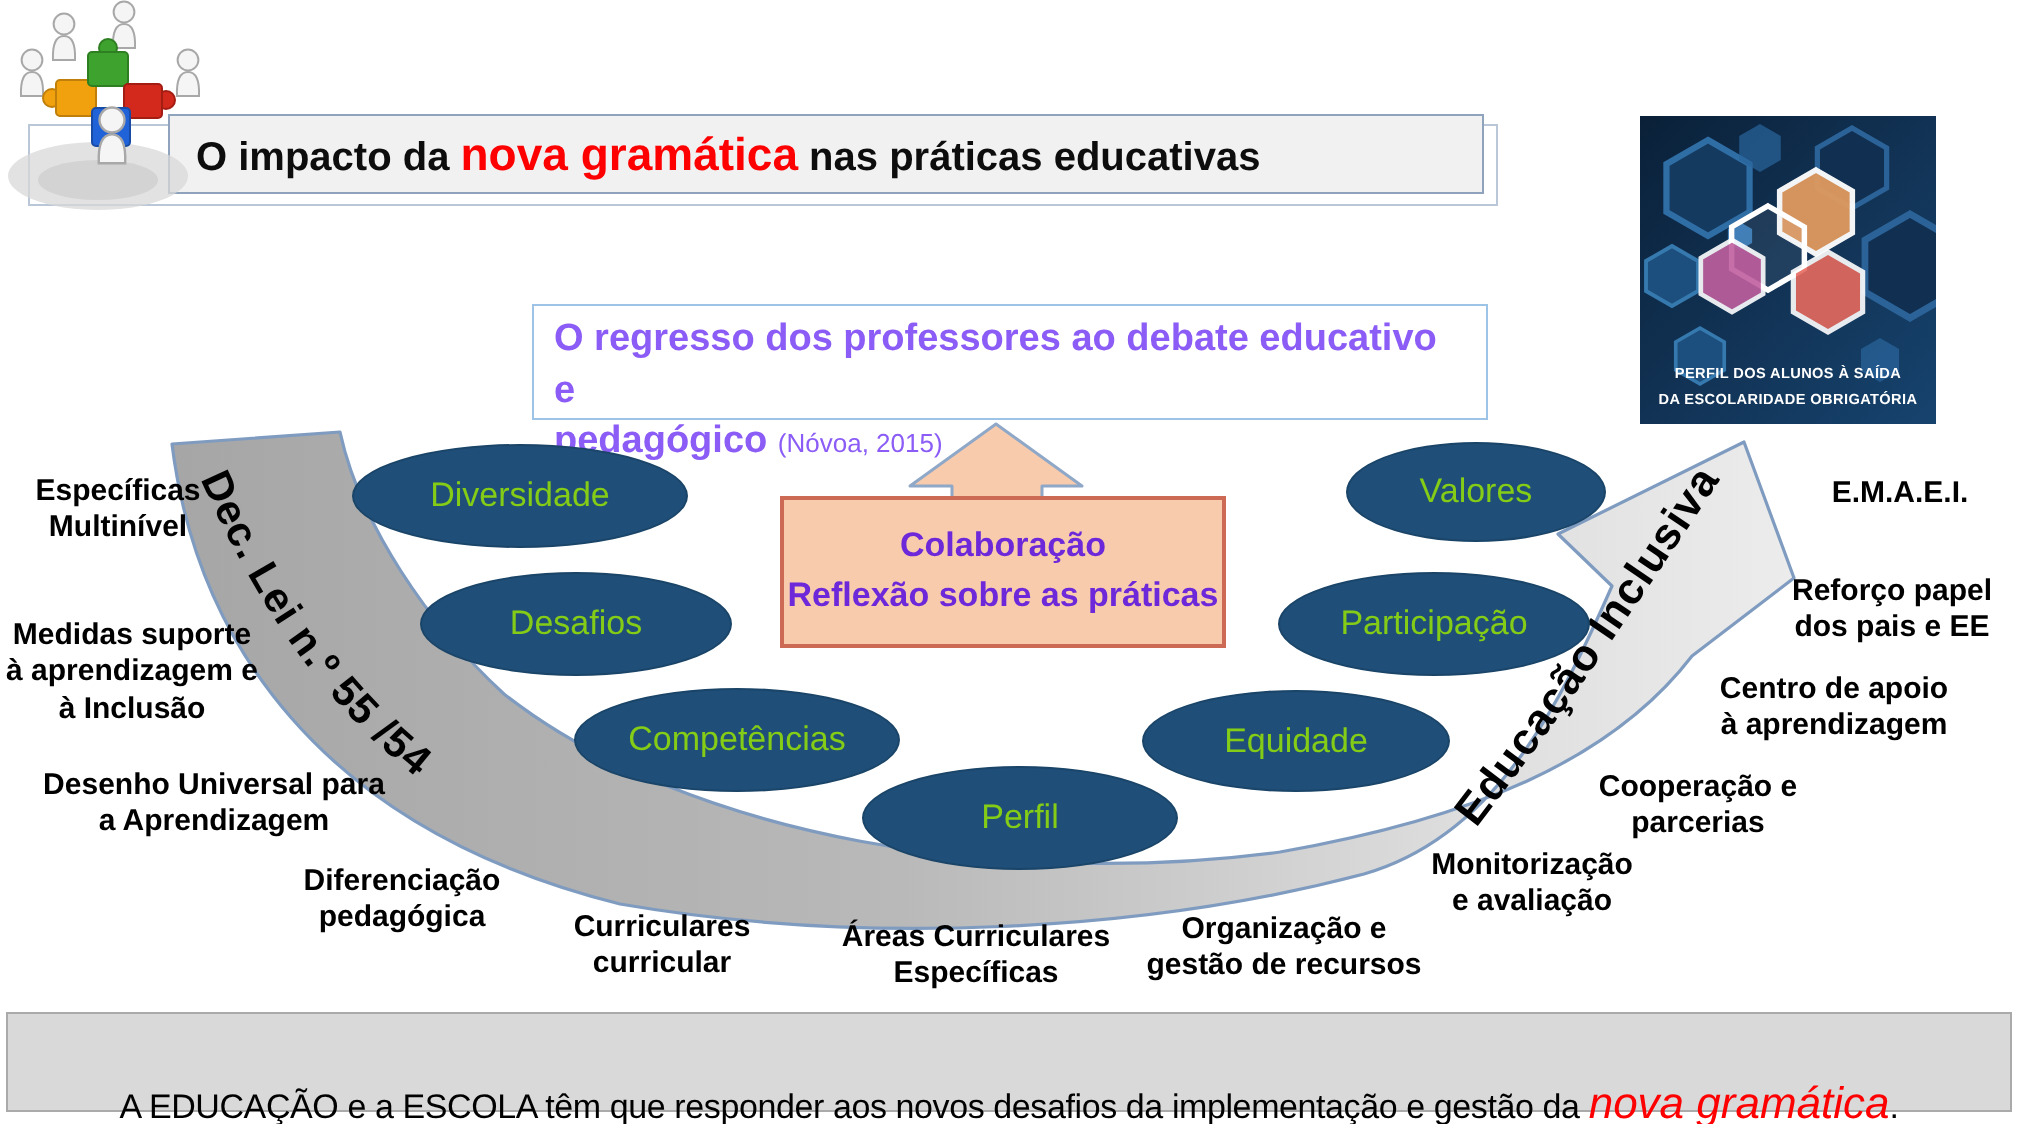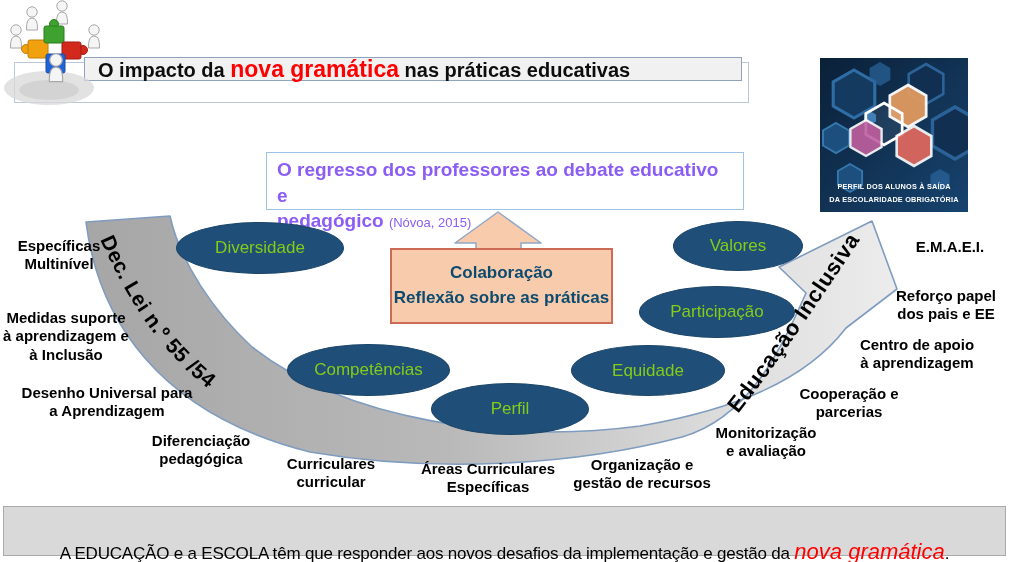--- a/index.html
+++ b/index.html
@@ -2,41 +2,41 @@
 <html><head>
 <meta charset="utf-8">
 <style>
   html,body{margin:0;padding:0;background:#fff;}
   .canvas{position:relative;width:1009px;height:562px;background:#ffffff;
           font-family:"Liberation Sans",sans-serif;overflow:hidden;}
 
   
   .title-frame{position:absolute;left:14px;top:62px;width:733px;height:39px;
                border:1px solid #b9c7d8;background:transparent;}
-  .title-bar{position:absolute;left:84px;top:57px;width:658px;height:24px;
+  .title-bar{position:absolute;left:84px;top:57px;width:658px;height:40px;
              background:#f1f1f1;border:1px solid #8fa3bd;box-sizing:border-box;
              display:flex;align-items:center;padding-left:13px;}
   .title-text{font-size:20px;font-weight:bold;color:#0d0d0d;white-space:nowrap;}
   .title-text .hl{color:#ff0000;font-size:23px;}
 
   
   .puzzle{position:absolute;left:4px;top:0;width:102px;height:108px;}
   .badge{position:absolute;left:820px;top:58px;width:148px;height:154px;}
 
   
   .debate-box{position:absolute;left:266px;top:152px;width:478px;height:58px;
               background:#ffffff;border:1px solid #9dc3e6;box-sizing:border-box;
               padding:4px 10px;font-weight:bold;font-size:19px;color:#8b5cf6;line-height:1.35;}
   .cite{font-weight:normal;font-size:13px;}
 
   
   .collab-box{position:absolute;left:390px;top:248px;width:223px;height:76px;
               background:#F8CBAD;border:2px solid #cd6a55;box-sizing:border-box;
               display:flex;flex-direction:column;justify-content:center;text-align:center;}
-  .collab-box .t{color:#0c4a6e;font-weight:bold;font-size:17px;line-height:1.45;}
+  .collab-box .t{color:#6d28d9;font-weight:bold;font-size:17px;line-height:1.45;}
 
   
   .overlay{position:absolute;left:0;top:0;}
 
   
   .bubble{position:absolute;border-radius:50%;background:#1F4E79;border:1px solid #1a4568;
           color:#84cc16;display:flex;align-items:center;justify-content:center;
           font-size:17px;box-sizing:border-box;}
 
   
@@ -160,20 +160,21 @@
     <span>O regresso dos professores ao debate educativo e</span><br>
     <span>pedagógico </span><span class="cite">(Nóvoa, 2015)</span>
   </div>
 
   <div class="collab-box">
     <div class="t">Colaboração</div>
     <div class="t">Reflexão sobre as práticas</div>
   </div>
 
   <div class="bubble" style="left:176px;top:222px;width:168px;height:52px;">Diversidade</div>
+  <div class="bubble" style="left:210px;top:286px;width:156px;height:52px;">Desafios</div>
   <div class="bubble" style="left:287px;top:344px;width:163px;height:52px;">Competências</div>
   <div class="bubble" style="left:431px;top:383px;width:158px;height:52px;">Perfil</div>
   <div class="bubble" style="left:571px;top:345px;width:154px;height:51px;text-align:center;">Equidade</div>
   <div class="bubble" style="left:639px;top:286px;width:156px;height:52px;">Participação</div>
   <div class="bubble" style="left:673px;top:221px;width:130px;height:50px;">Valores</div>
 
   <div class="edge-label" style="left:0px;top:237px;width:118px;">Específicas
 Multinível</div>
   <div class="edge-label" style="left:0px;top:309px;width:132px;">Medidas suporte
 à aprendizagem e

